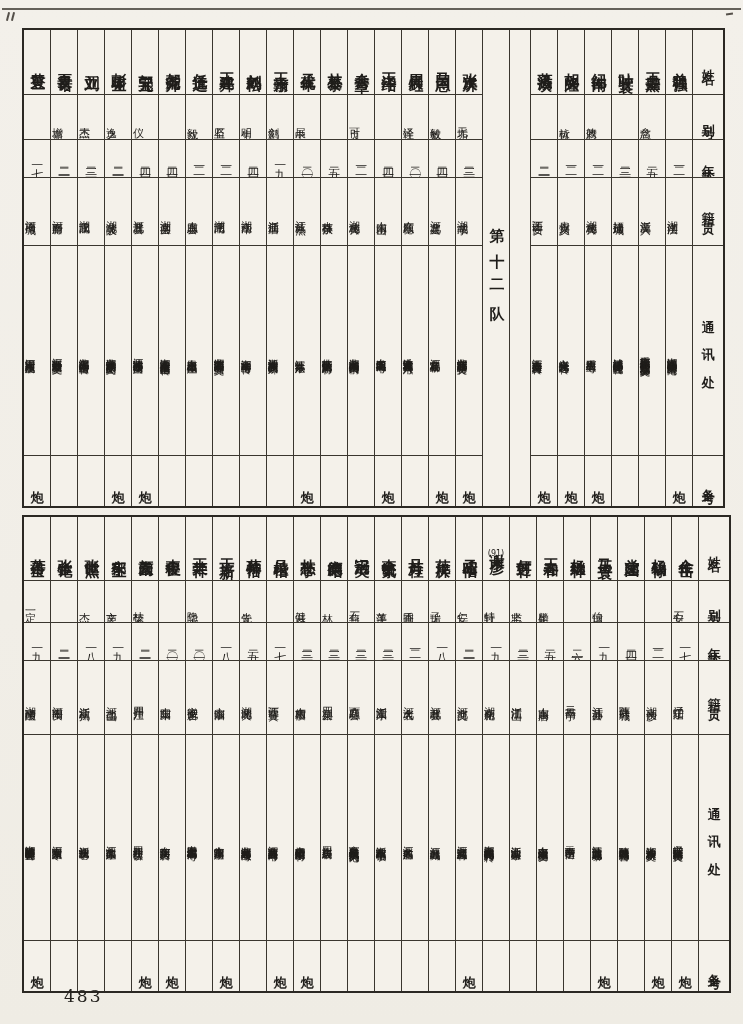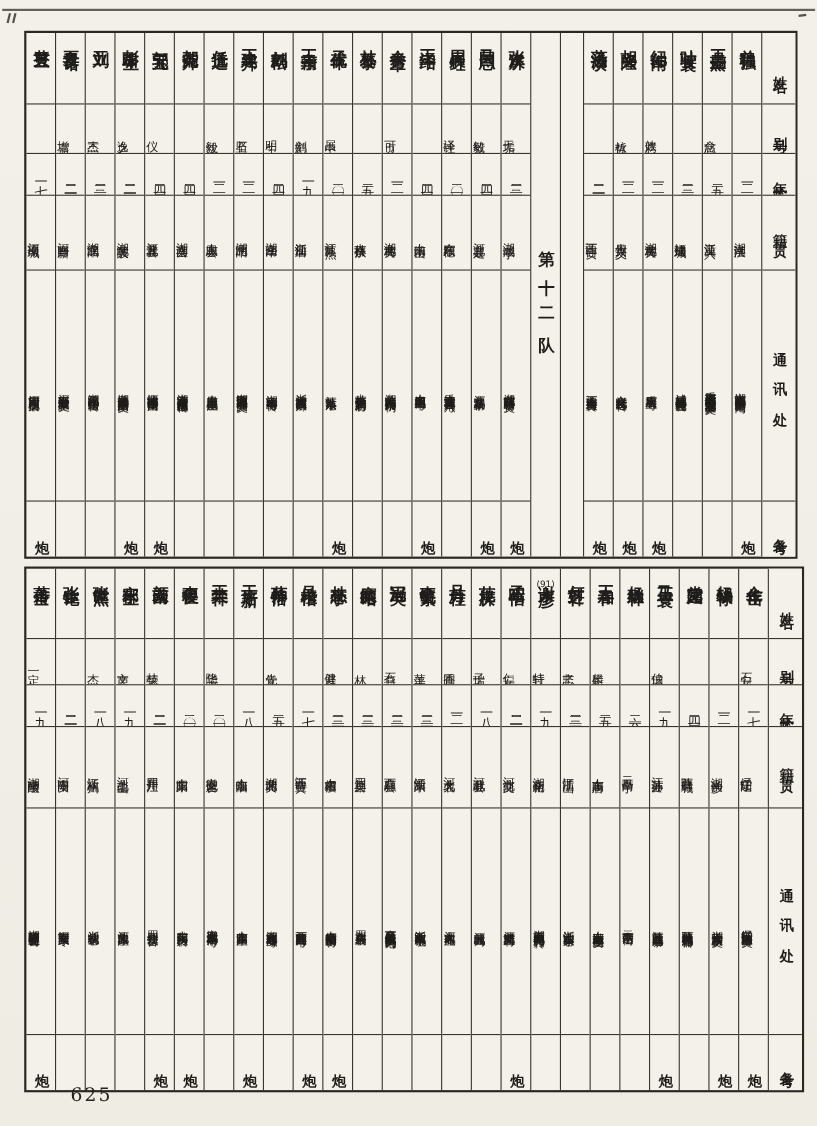--- a/index.html
+++ b/index.html
@@ -54,21 +54,21 @@
   #t-top .c-note{height:50px;border-bottom:none;}
   
   #t-bot .c-name{height:64px;}
   #t-bot .c-alias{height:42px;}
   #t-bot .c-age{height:38px;}
   #t-bot .c-origin{height:74px;}
   #t-bot .c-addr{height:206px;}
   #t-bot .c-note{height:50px;border-bottom:none;}
 
   .c-name .vtext{font-size:15px;font-weight:bold;letter-spacing:2px;}
-  .c-name{align-items:center;justify-content:flex-start;padding-top:3px;flex-direction:column;}
+  .c-name{align-items:center;justify-content:center;padding-top:3px;flex-direction:column;}
   .c-alias{justify-content:flex-start;padding-top:5px;}
   .c-alias .vtext{font-size:11px;letter-spacing:1px;}
   .c-age .vtext{font-size:12px;letter-spacing:1px;}
   .c-origin{justify-content:flex-start;padding-top:4px;}
   .c-origin .vtext{font-size:11px;letter-spacing:1px;}
   .c-addr{justify-content:flex-start;padding-top:5px;}
   .c-addr .vtext{font-size:10.5px;line-height:11.5px;letter-spacing:.5px;max-height:100%;}
   .c-note .vtext{font-size:13px;font-weight:bold;}
 
   .tagnum{font-size:8px;letter-spacing:0;writing-mode:horizontal-tb;margin-top:1px;}
@@ -1164,14 +1164,14 @@
         </div>
     <div class="cell c-addr">
           <span class="vtext">湖南醴陵新盛祥瓷业公司</span>
         </div>
     <div class="cell c-note">
           <span class="vtext">炮</span>
         </div>
   </div>
 </section>
 
-  <div class="page-number">625</div>
+  <div class="page-number">483</div>
 </div>
 
 </body></html>

